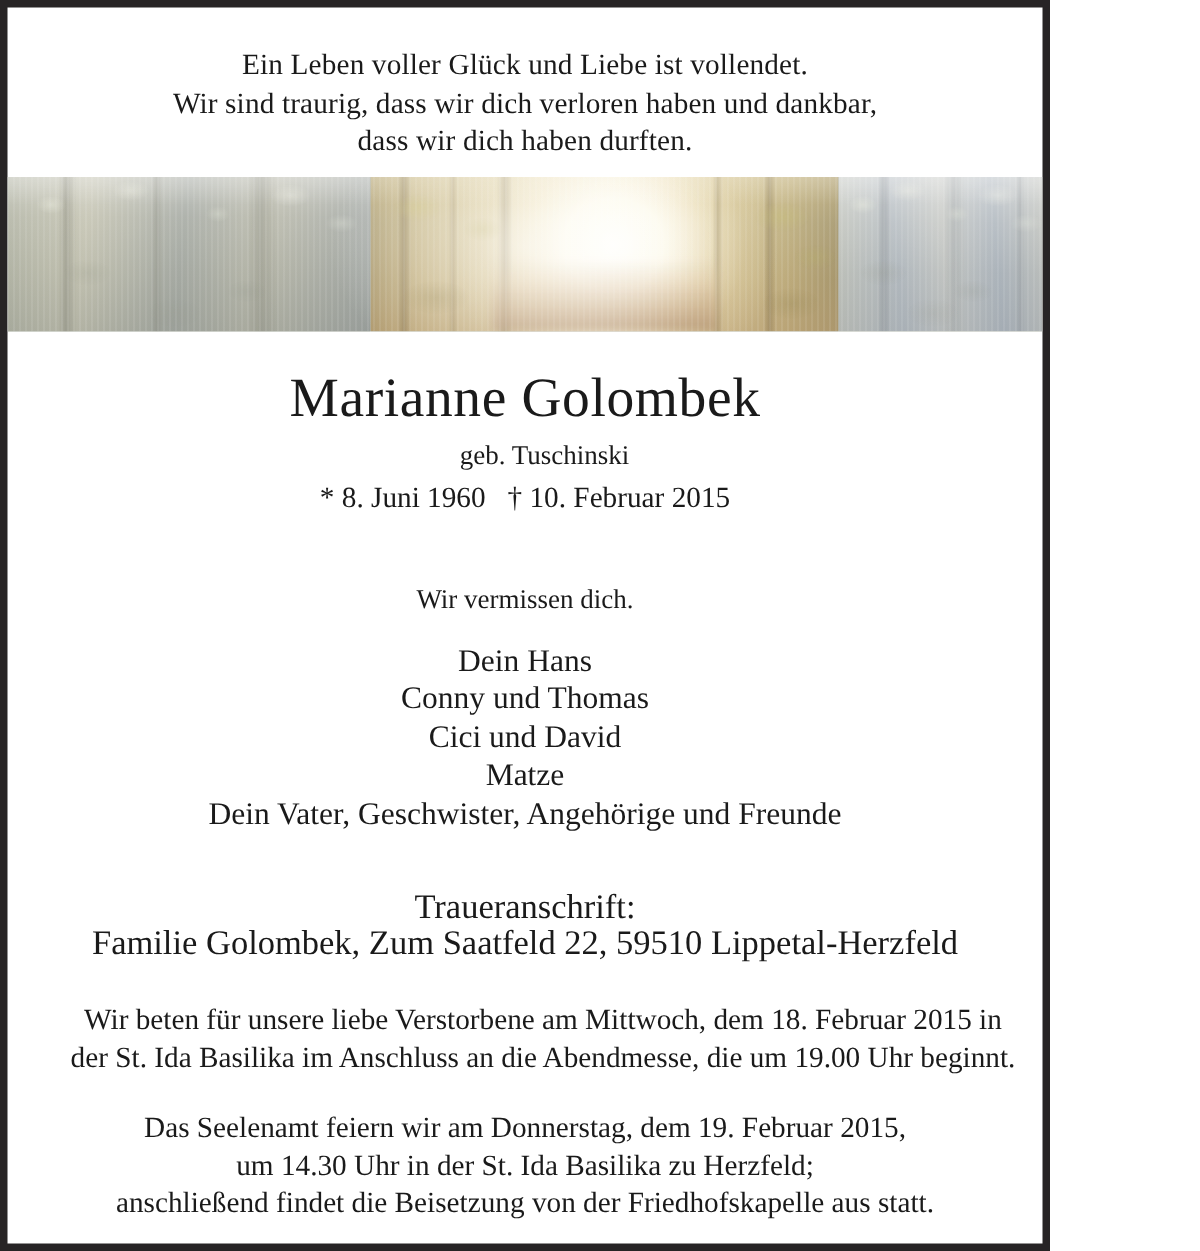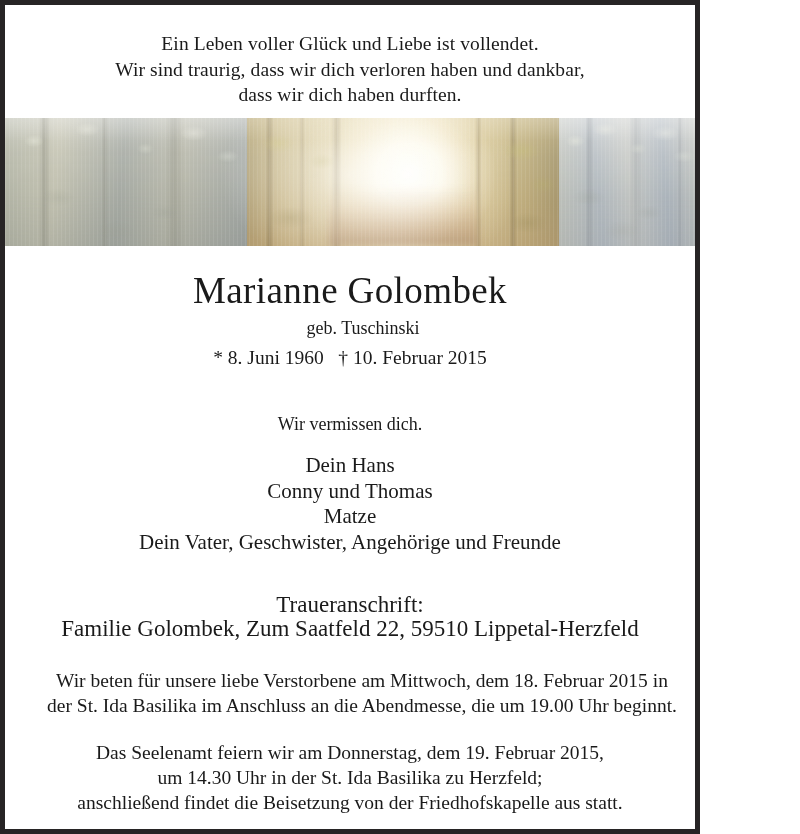--- a/index.html
+++ b/index.html
@@ -295,20 +295,21 @@
 
     <div class="name">Marianne Golombek</div>
     <div class="maiden">geb. Tuschinski</div>
     <div class="dates">* 8. Juni 1960   † 10. Februar 2015</div>
 
     <div class="miss">Wir vermissen dich.</div>
 
     <div class="survivors">
       <span class="sline">Dein Hans</span>
       <span class="sline">Conny und Thomas</span>
+      <span class="sline">Cici und David</span>
       <span class="sline">Matze</span>
       <span class="sline">Dein Vater, Geschwister, Angehörige und Freunde</span>
     </div>
 
     <div class="addr">
       <span class="aline">Traueranschrift:</span>
       <span class="aline">Familie Golombek, Zum Saatfeld 22, 59510 Lippetal-Herzfeld</span>
     </div>
 
     <div class="service">

